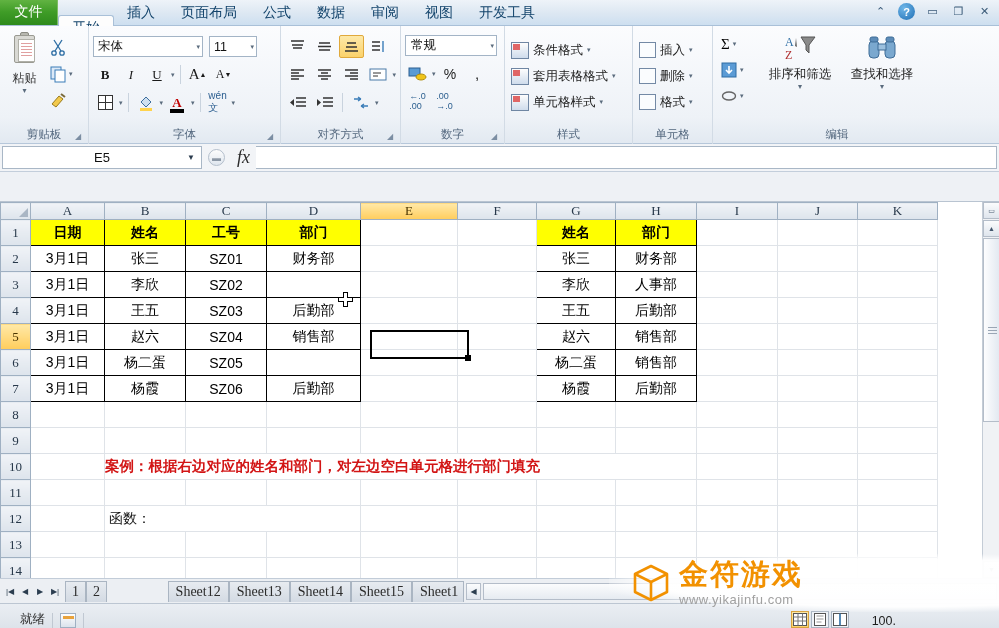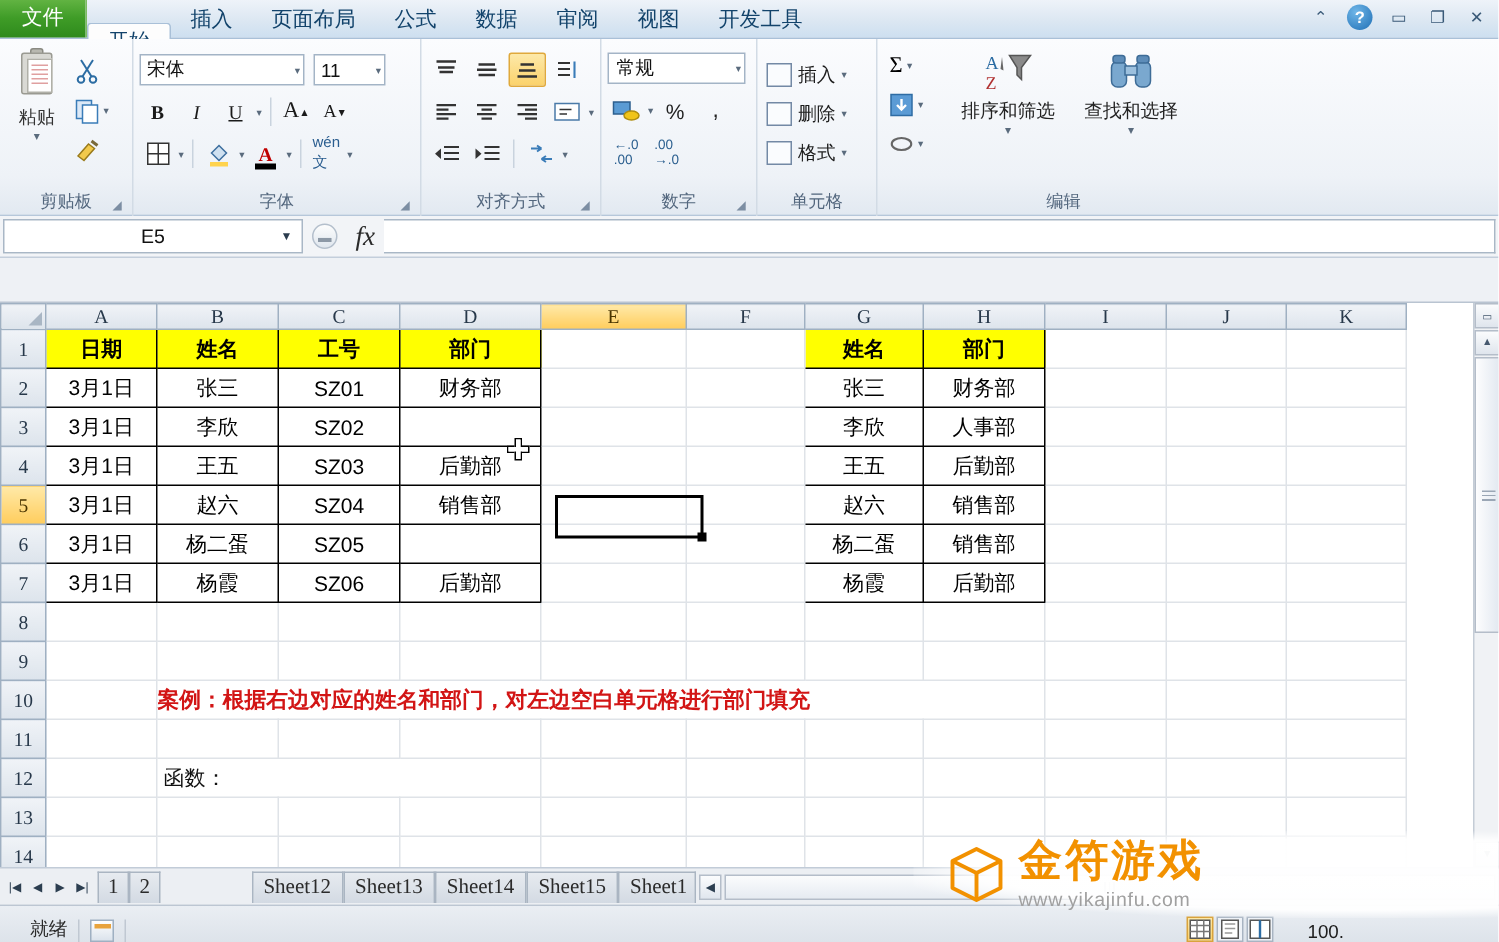--- a/index.html
+++ b/index.html
@@ -465,20 +465,40 @@
       </div>
       <div class="fr" style="margin-top:2px;">
         <div class="abtn" style="font-size:9px;color:#2b5f8f;">←.0<br>.00</div>
         <div class="abtn" style="font-size:9px;color:#2b5f8f;">.00<br>→.0</div>
       </div>
     </div>
     <div class="grp-label">数字</div>
     <div class="grp-dlg">◢</div>
   </div>
 
+  <div class="grp g-sty">
+    <div style="padding-top:8px;">
+      <div class="srow">
+        <span class="sicon"></span>
+        <span>条件格式</span>
+        <span class="mini-arrow">▾</span>
+      </div>
+      <div class="srow">
+        <span class="sicon"></span>
+        <span>套用表格格式</span>
+        <span class="mini-arrow">▾</span>
+      </div>
+      <div class="srow">
+        <span class="sicon"></span>
+        <span>单元格样式</span>
+        <span class="mini-arrow">▾</span>
+      </div>
+    </div>
+    <div class="grp-label">样式</div>
+  </div>
 
   <div class="grp g-cell">
     <div style="padding-top:8px;">
       <div class="srow">
         <span class="cicon"></span>
         <span>插入</span>
         <span class="mini-arrow">▾</span>
       </div>
       <div class="srow">
         <span class="cicon"></span>

